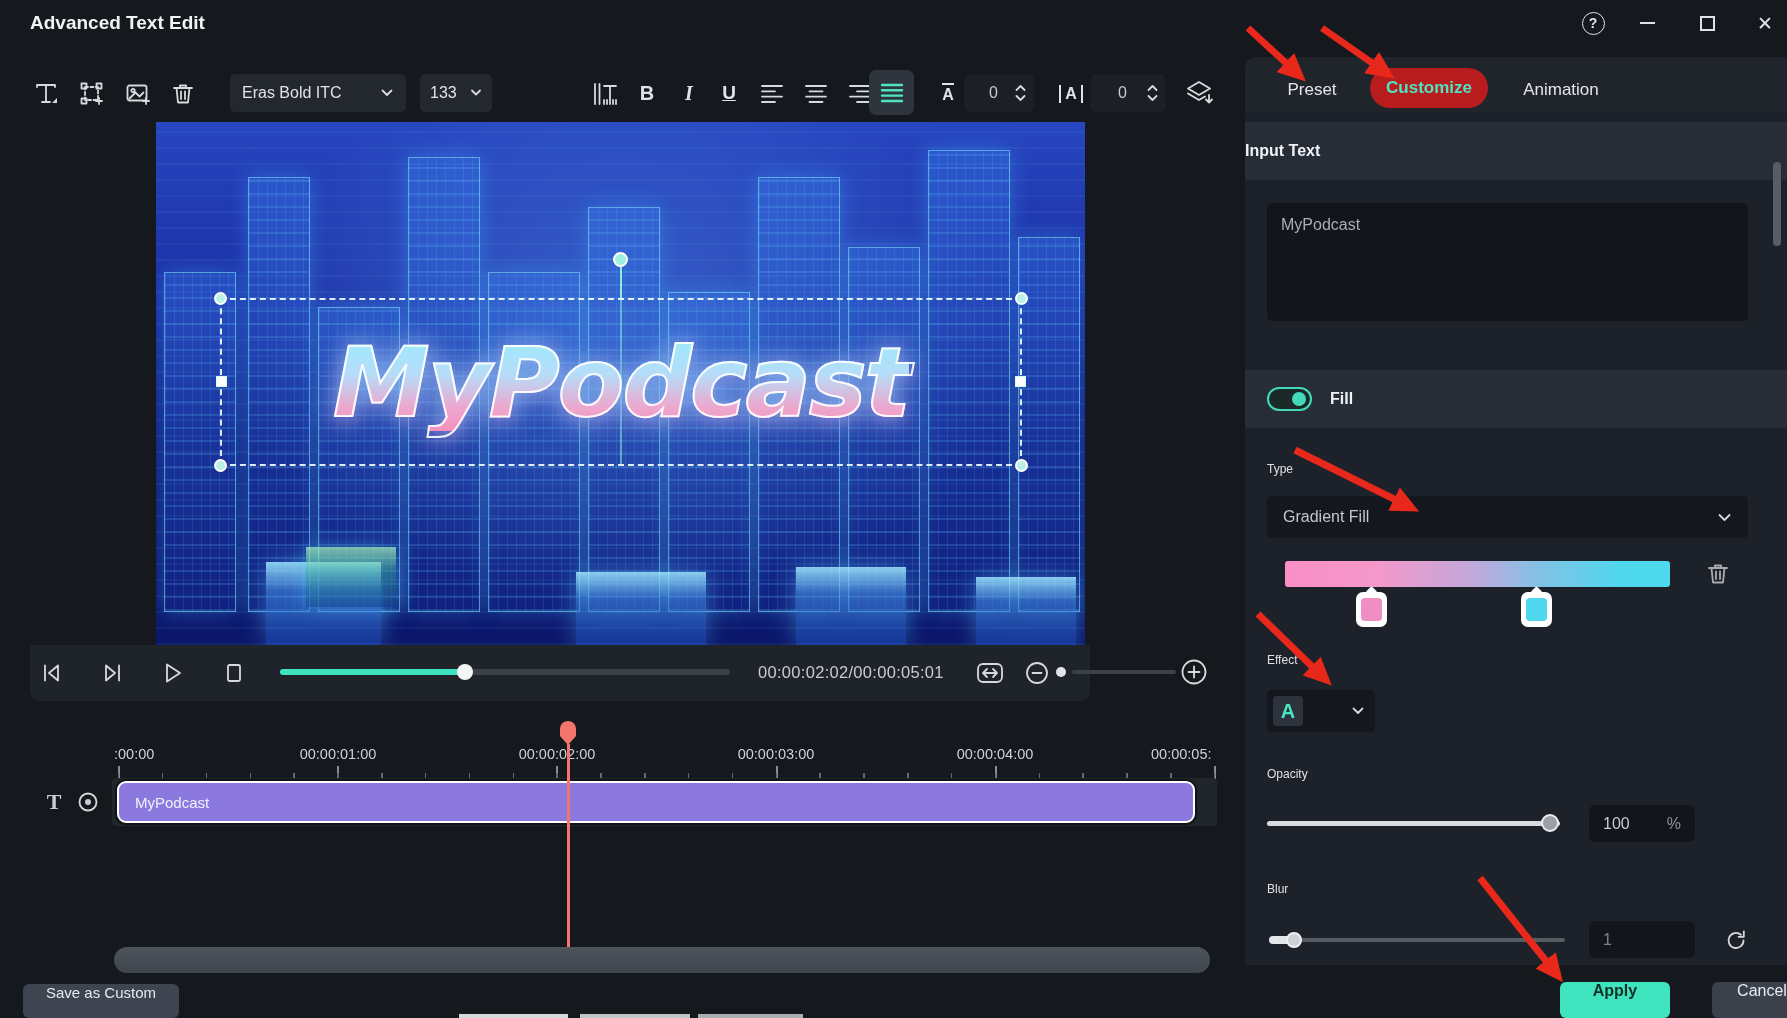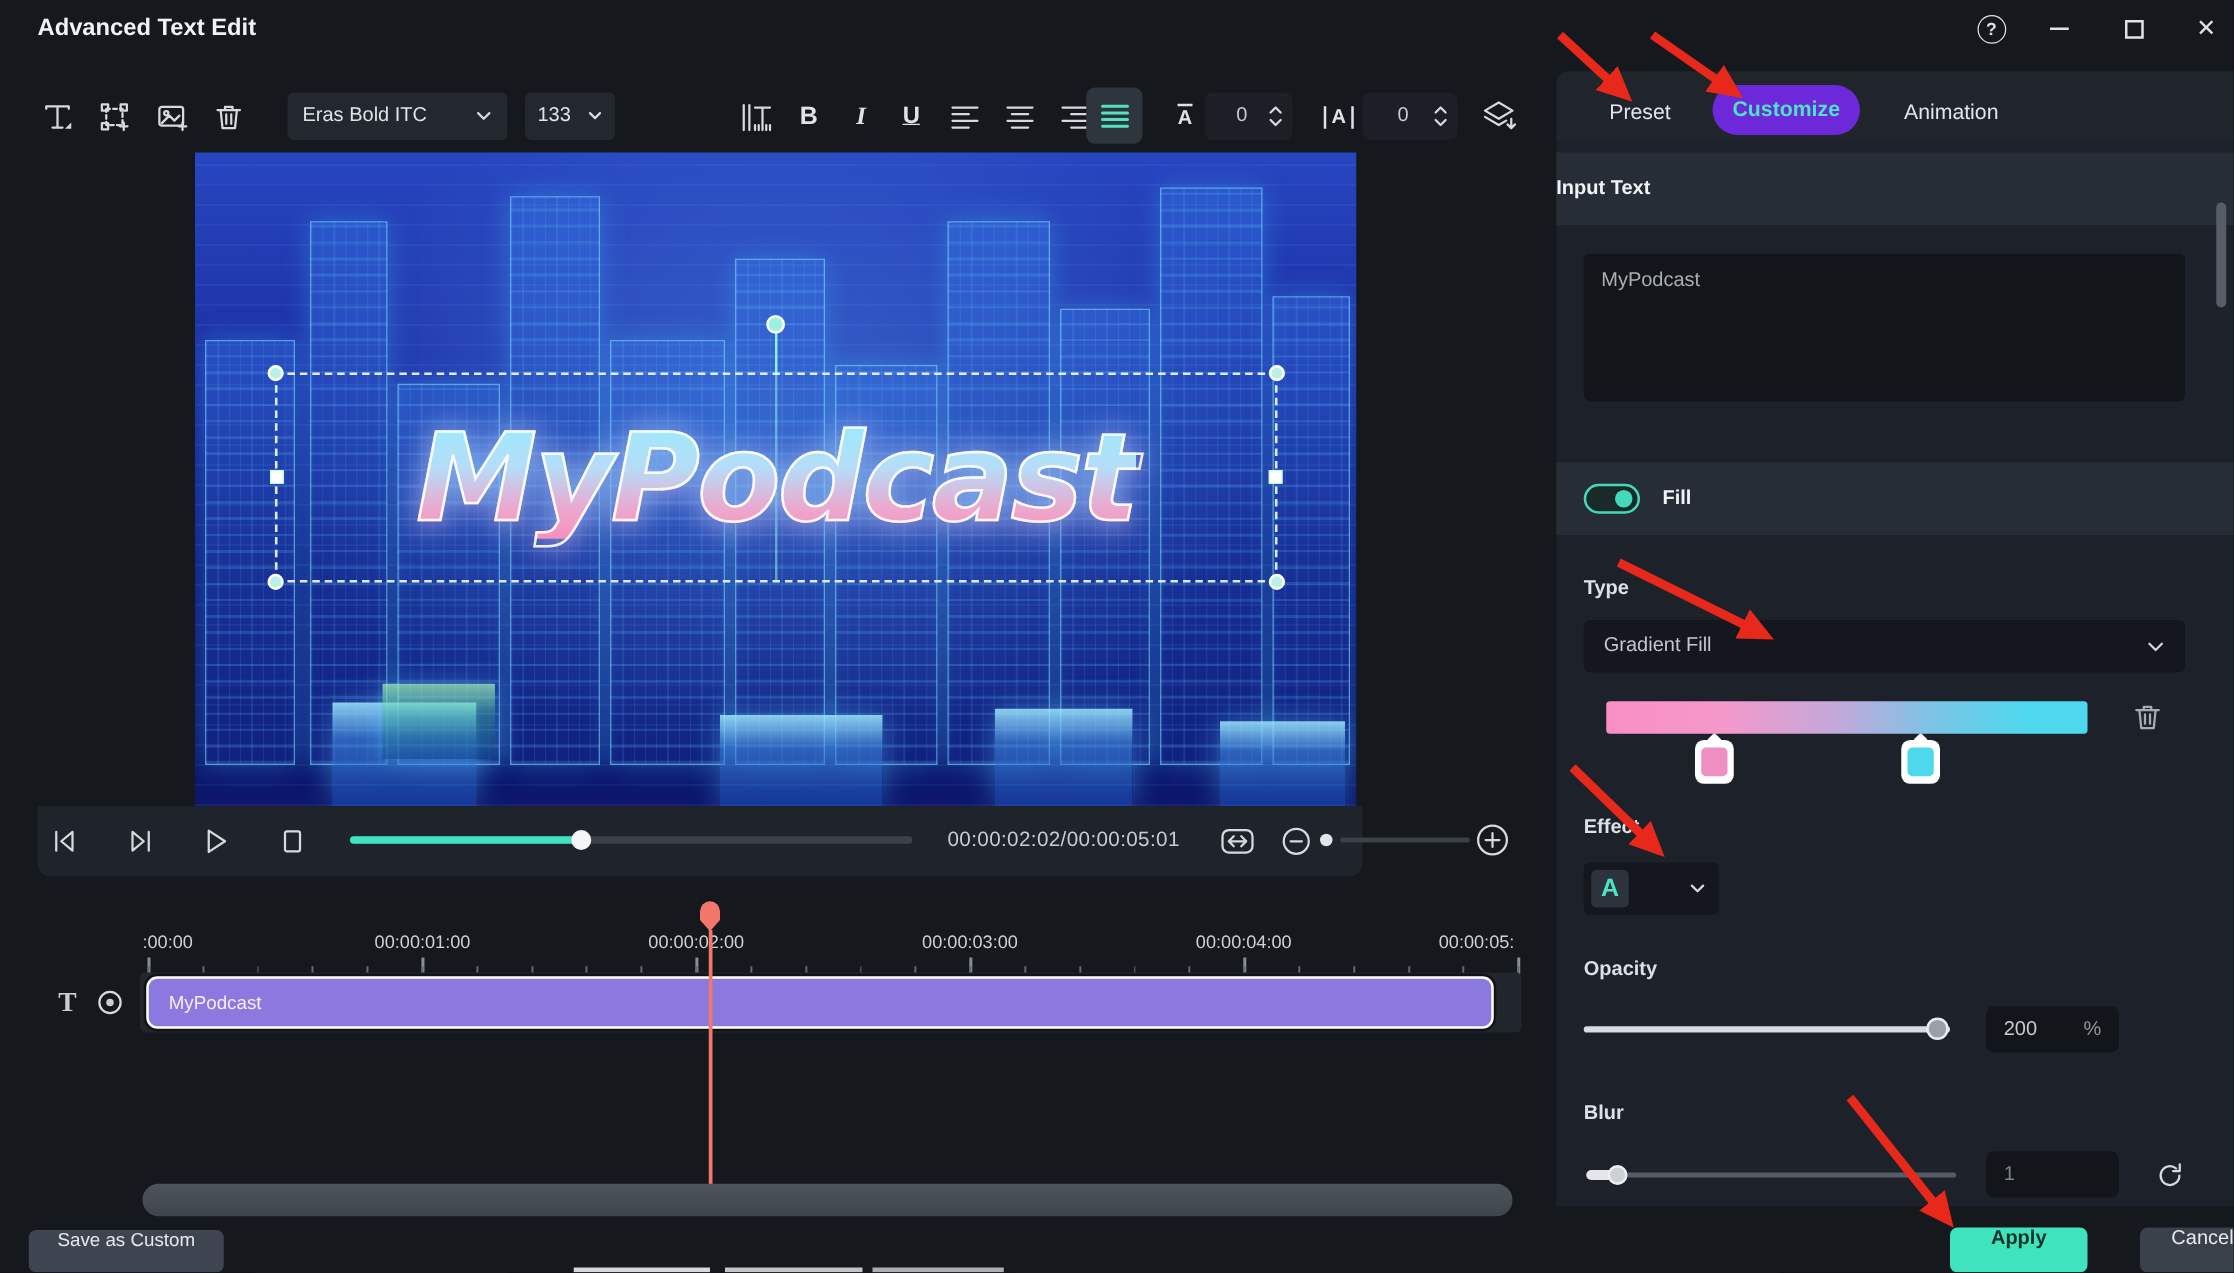--- a/index.html
+++ b/index.html
@@ -20,25 +20,25 @@
   .maxsq { width:15px; height:15px; border:2px solid #dfe3e7; }
   .closex { font-size:19px; }
   
   .box { background:#23272e; border-radius:5px; display:flex; align-items:center; }
   .selbox { background:#1c2026; border-radius:6px; display:flex; align-items:center; }
   .ltr { font-weight:700; color:#dfe3e7; }
   .justify-pill { background:#2f353d; border-radius:7px; }
   
   .tabstrip { background:#20252c; border-radius:10px 0 0 0; }
   .tab { font-size:17px; color:#e2e5e9; display:flex; align-items:center; justify-content:center; }
-  .tab.active { background:#6d28d9; border-radius:20px; color:#4de4c3; font-weight:600; }
+  .tab.active { background:#b91c1c; border-radius:20px; color:#4de4c3; font-weight:600; }
   .panel { background:#1d222a; }
   .band { background:#272d36; display:flex; align-items:center; }
   .band .bandlbl { font-size:16px; font-weight:700; color:#f0f2f5; }
-  .plabel { font-size:16px; color:#dde0e4;font-weight:bold; }
+  .plabel { font-size:12px; color:#dde0e4; }
   .inputbox { background:#12151a; border-radius:5px; color:#a9aeb5; }
   textarea.inputbox { border:none; outline:none; resize:none; font-family:"Liberation Sans",sans-serif; font-size:16px; padding:13px 14px; }
   .toggle { width:45px; height:24px; border:2px solid #43d9ba; border-radius:13px; position:relative; background:#1a2a28; }
   .toggle .knob { position:absolute; right:4px; top:3px; width:14px; height:14px; border-radius:50%; background:#43d9ba; }
   .gradstop { position:absolute; width:31px; height:35px; background:#fff; border-radius:7px; }
   .gradstop::before { content:""; position:absolute; left:11px; top:-4px; width:9px; height:9px; background:#fff; transform:rotate(45deg); border-radius:2px; }
   .gradstop .inner { position:absolute; left:5px; top:6px; width:21px; height:23px; border-radius:4px; }
   .valuebox { background:#12151a; border-radius:6px; display:flex; align-items:center; font-size:16px; }
   .slider-track { position:absolute; border-radius:3px; }
   .slider-handle { position:absolute; border-radius:50%; }
@@ -254,21 +254,21 @@
     <span style="flex:1;"></span>
     <svg width="14" height="10">
         <path class="stk" d="M2.5,2.5 L7,7 L11.5,2.5"></path>
       </svg>
   </div>
 
   <div class="abs plabel" style="left:1267px;top:767px;">Opacity</div>
   <div class="slider-track" style="left:1267px;top:821px;width:293px;height:5px;background:#d9dbde;"></div>
   <div class="slider-handle" style="left:1541px;top:814px;width:18px;height:18px;background:#9aa0a7;border:2.5px solid #e9ebee;"></div>
   <div class="abs valuebox" style="left:1589px;top:805px;width:106px;height:37px;padding:0 14px;">
-    <span style="color:#c7cbd0;">200</span>
+    <span style="color:#c7cbd0;">100</span>
     <span style="flex:1;"></span>
     <span style="color:#8f959c;">%</span>
   </div>
 
   <div class="abs plabel" style="left:1267px;top:882px;">Blur</div>
   <div class="slider-track" style="left:1269px;top:938px;width:296px;height:4px;background:#565c63;"></div>
   <div class="slider-track" style="left:1269px;top:936px;width:28px;height:8px;background:#e4e6e9;border-radius:4px;"></div>
   <div class="slider-handle" style="left:1286px;top:932px;width:16px;height:16px;background:#cdd1d6;border:2px solid #eef0f2;"></div>
   <div class="abs valuebox" style="left:1589px;top:921px;width:106px;height:37px;padding:0 14px;">
     <span style="color:#7d838b;">1</span>

